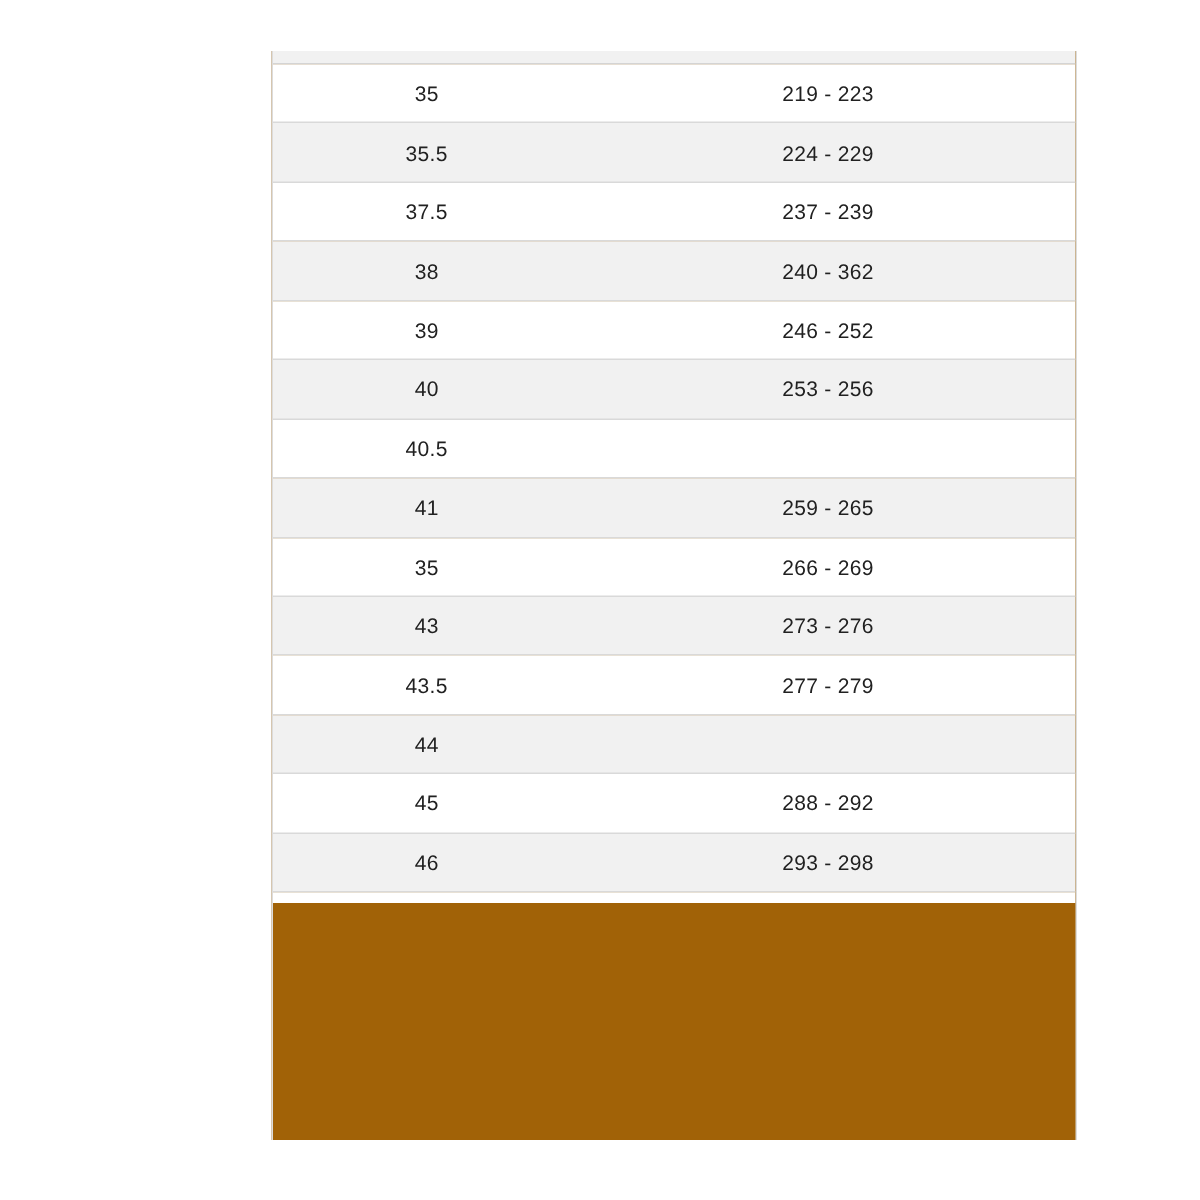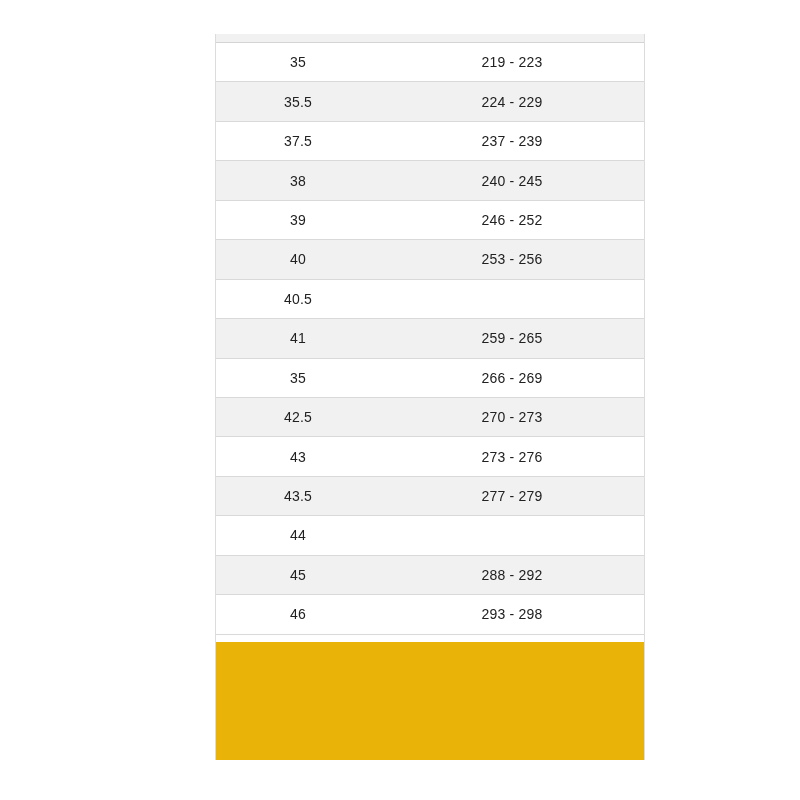--- a/index.html
+++ b/index.html
@@ -8,28 +8,27 @@
     width: 800px;
     height: 800px;
     background: #ffffff;
     font-family: "Liberation Sans", sans-serif;
     overflow: hidden;
   }
   .table-viewport {
     position: absolute;
     left: 181px;
     top: 34px;
-    width: 430px;
+    width: 537px;
     height: 726px;
     overflow: hidden;
     box-sizing: border-box;
     border-left: 1px solid #dcdcdc;
     border-right: 1px solid #dcdcdc;
-    background: #eab308;
-    margin-left: 34px;
+    background: #a16207;
   }
   .partial-row-top {
     height: 8px;
     background: #f1f1f1;
     border-bottom: 1px solid #d4d4d4;
   }
   .partial-row-bottom {
     height: 7px;
     background: #ffffff;
   }
@@ -72,21 +71,21 @@
 
 
 
   <div class="row">
     <div class="cell size-col">37.5</div>
     <div class="cell range-col">237 - 239</div>
   </div>
 
   <div class="row">
     <div class="cell size-col">38</div>
-    <div class="cell range-col">240 - 245</div>
+    <div class="cell range-col">240 - 362</div>
   </div>
 
   <div class="row">
     <div class="cell size-col">39</div>
     <div class="cell range-col">246 - 252</div>
   </div>
 
   <div class="row">
     <div class="cell size-col">40</div>
     <div class="cell range-col">253 - 256</div>
@@ -99,24 +98,20 @@
   <div class="row">
     <div class="cell size-col">41</div>
     <div class="cell range-col">259 - 265</div>
   </div>
 
   <div class="row">
     <div class="cell size-col">35</div>
     <div class="cell range-col">266 - 269</div>
   </div>
 
-  <div class="row">
-    <div class="cell size-col">42.5</div>
-    <div class="cell range-col">270 - 273</div>
-  </div>
 
   <div class="row">
     <div class="cell size-col">43</div>
     <div class="cell range-col">273 - 276</div>
   </div>
 
   <div class="row">
     <div class="cell size-col">43.5</div>
     <div class="cell range-col">277 - 279</div>
   </div>

